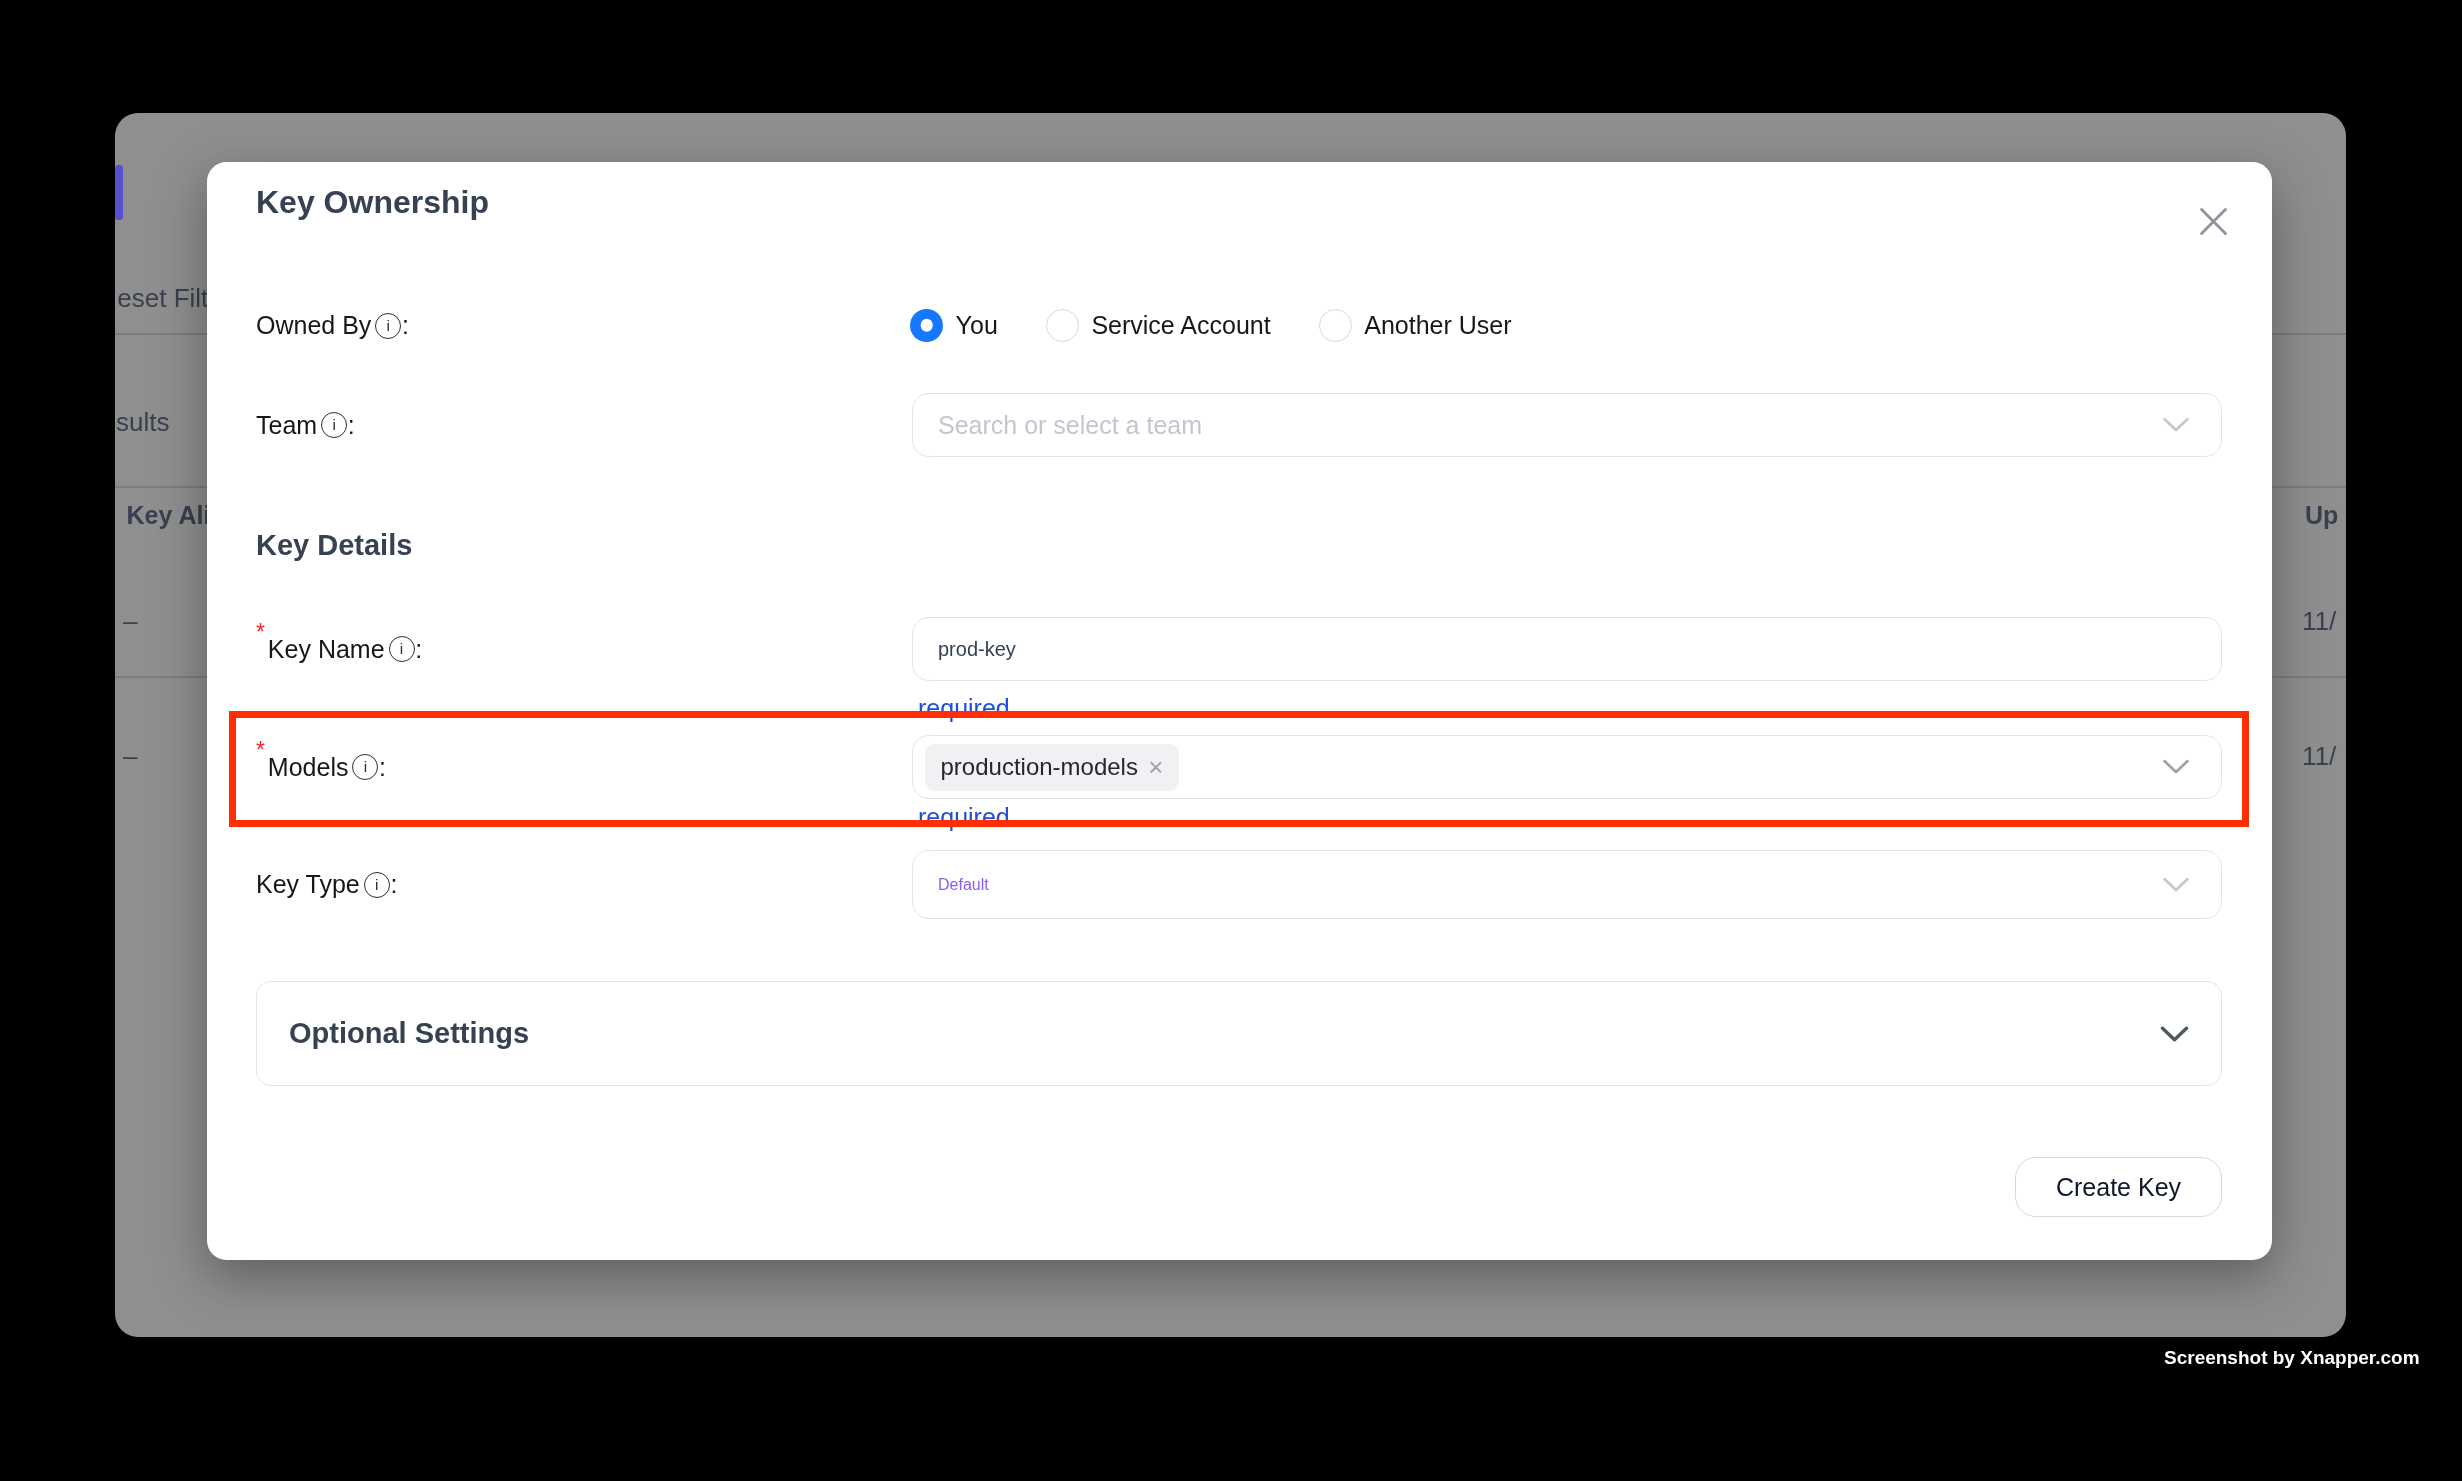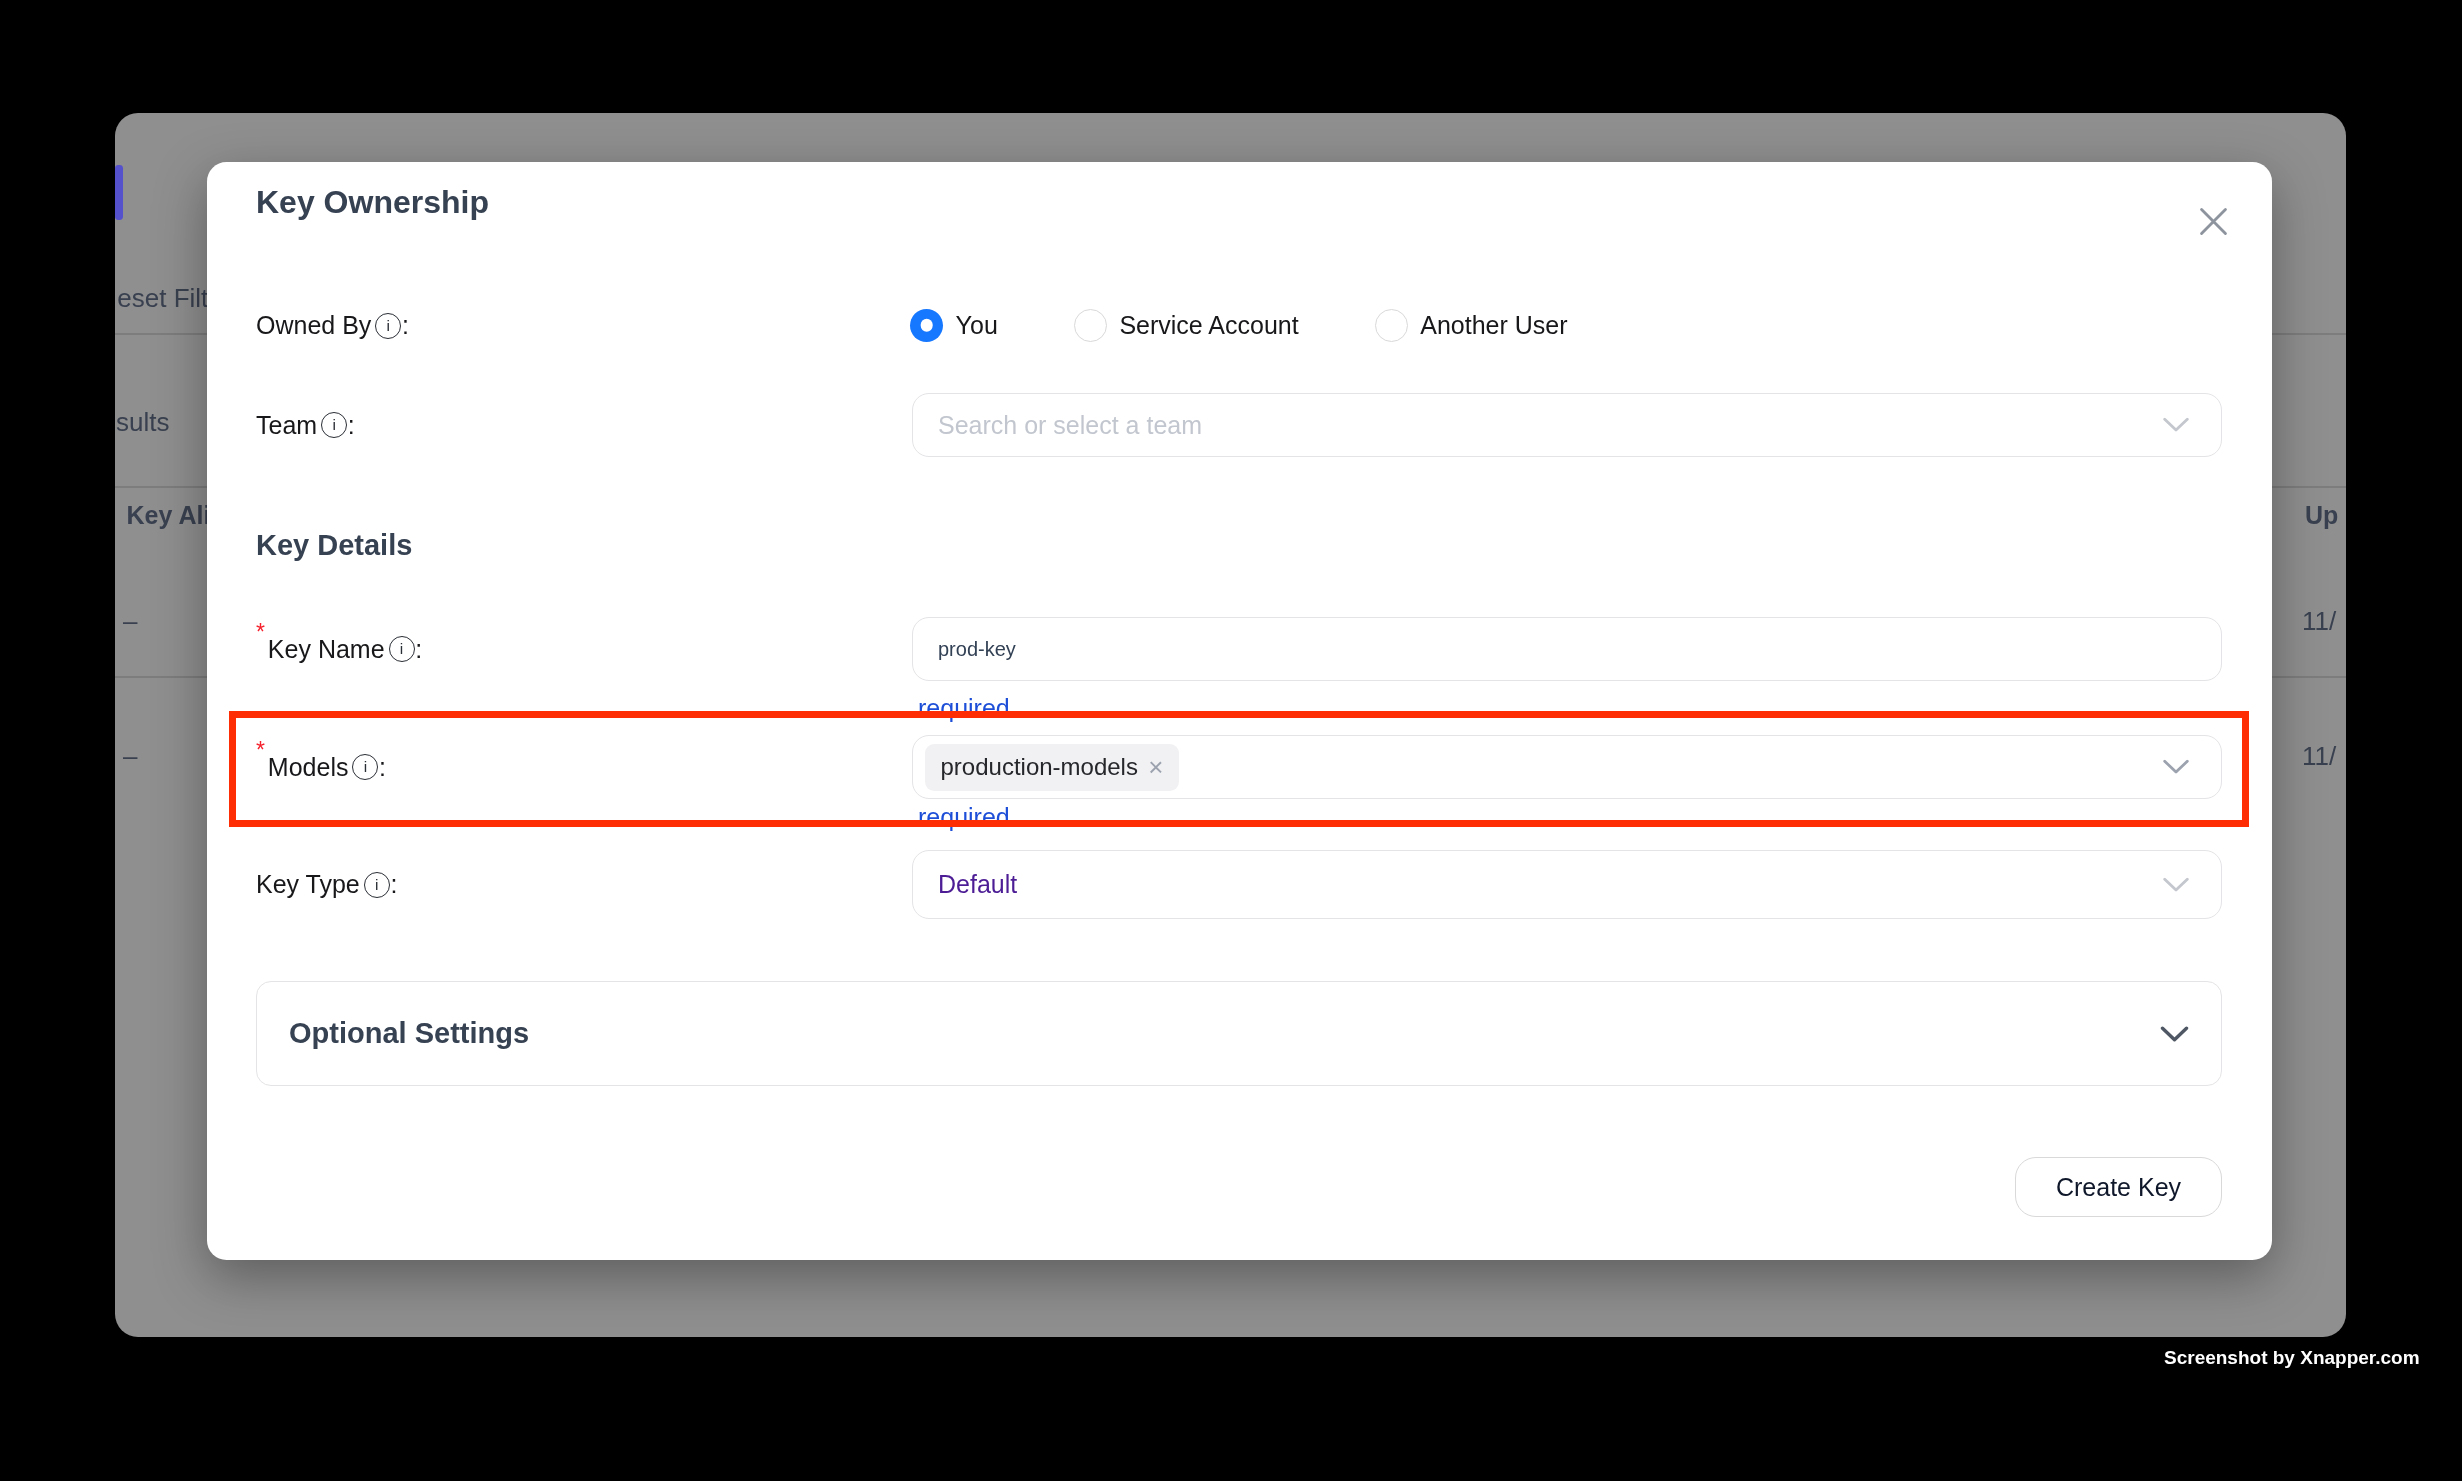--- a/index.html
+++ b/index.html
@@ -26,32 +26,32 @@
              font-size:25px;color:#18181b;white-space:nowrap;}
   .req-star{color:#f5222d;font-size:23px;align-self:flex-start;margin-top:-3.4px;margin-right:-1.1px;}
   .info-icon{display:inline-flex;width:24px;height:24px;border:1.7px solid #2a2e35;border-radius:50%;
              align-items:center;justify-content:center;font-size:15.5px;color:#2a2e35;font-weight:400;}
   .colon{margin-left:-3.4px;}
 
   .field{position:absolute;left:705px;width:1310px;background:#fff;border:1.7px solid #e4e4e7;
          border-radius:17px;box-sizing:border-box;display:flex;align-items:center;}
   .field .chevron{position:absolute;right:32px;top:50%;transform:translateY(-50%);}
   .placeholder{color:#c2c6ce;font-size:25px;padding-left:25px;}
-  .value-text{color:#4c1d95;font-size:25px;padding-left:25px;}
+  .value-text{color:#8b5cf6;font-size:16px;padding-left:25px;}
   .text-input{border:none;outline:none;background:transparent;font-family:"Liberation Sans",sans-serif;
               font-size:20px;color:#334155;padding-left:25px;width:1033px;}
 
   .tag{display:flex;align-items:center;gap:10.3px;margin-left:11.5px;background:#f1f1f3;
        border-radius:9.2px;height:47px;padding:0 16px;font-size:24px;color:#26272b;}
   .tag-x{color:#9ca3af;font-size:26px;line-height:1;cursor:pointer;}
 
   .validation{position:absolute;left:711px;font-size:25px;color:#1d4ed8;}
 
   
-  .radio-group{position:absolute;left:703px;display:flex;align-items:center;gap:76px;}
+  .radio-group{position:absolute;left:703px;display:flex;align-items:center;gap:48px;}
   .radio-opt{display:flex;align-items:center;gap:12.6px;font-size:25px;color:#18181b;cursor:pointer;}
   .radio-circle{width:33px;height:33px;border-radius:50%;box-sizing:border-box;background:#fff;border:1.7px solid #d9d9d9;}
   .radio-circle.on{background:#1677ff;border:none;position:relative;}
   .radio-circle.on::after{content:"";position:absolute;left:50%;top:50%;transform:translate(-50%,-50%);
                           width:12.6px;height:12.6px;border-radius:50%;background:#fff;}
 
   
   .opt-panel{position:absolute;left:49px;top:819px;width:1966px;height:105px;border:1.7px solid #e4e4e7;
              border-radius:15px;box-sizing:border-box;display:flex;align-items:center;
              justify-content:space-between;padding:0 32px;background:#fff;cursor:pointer;}

